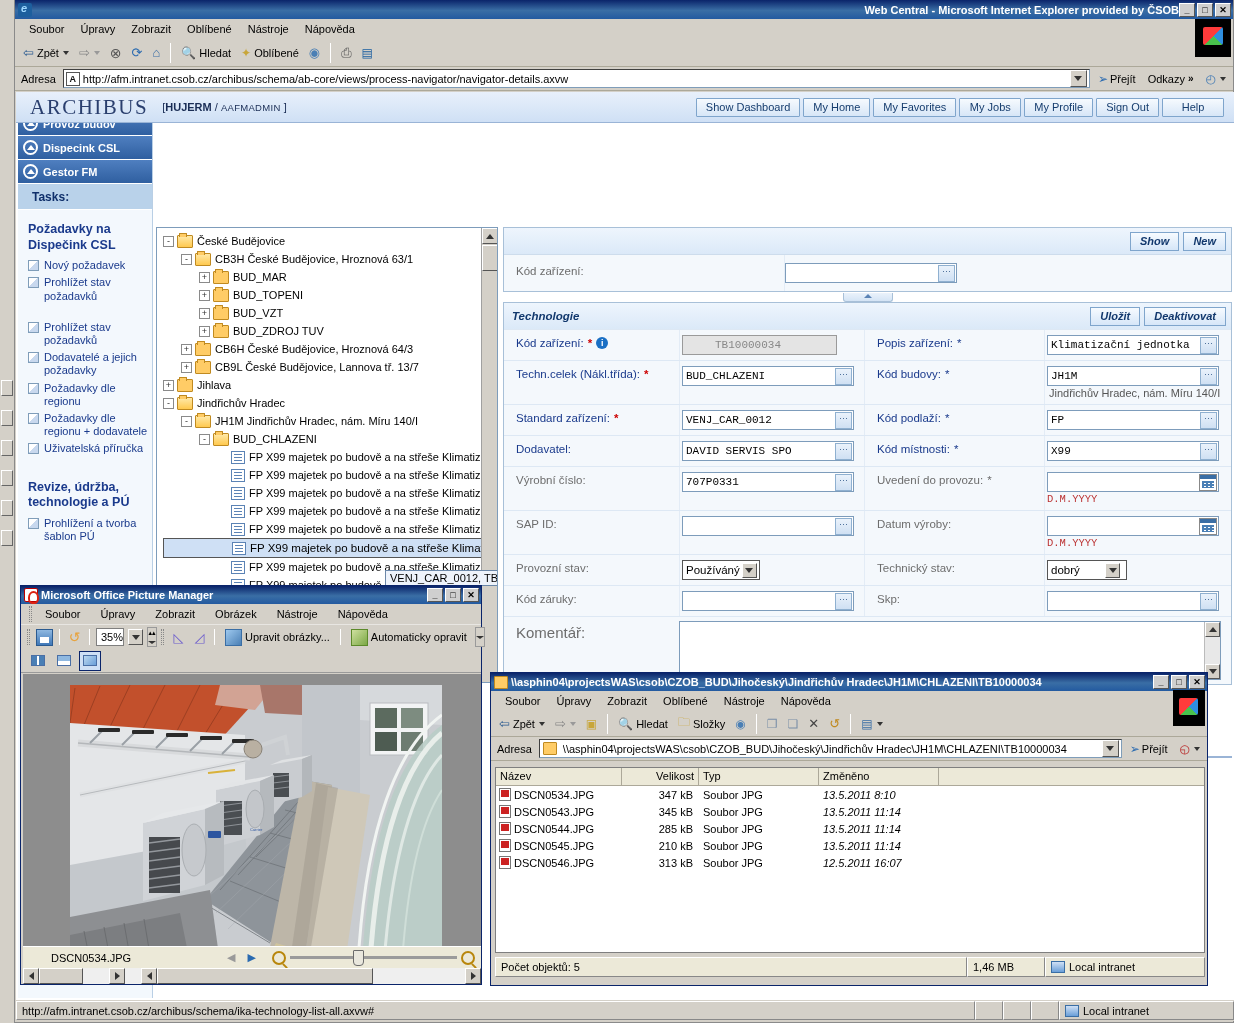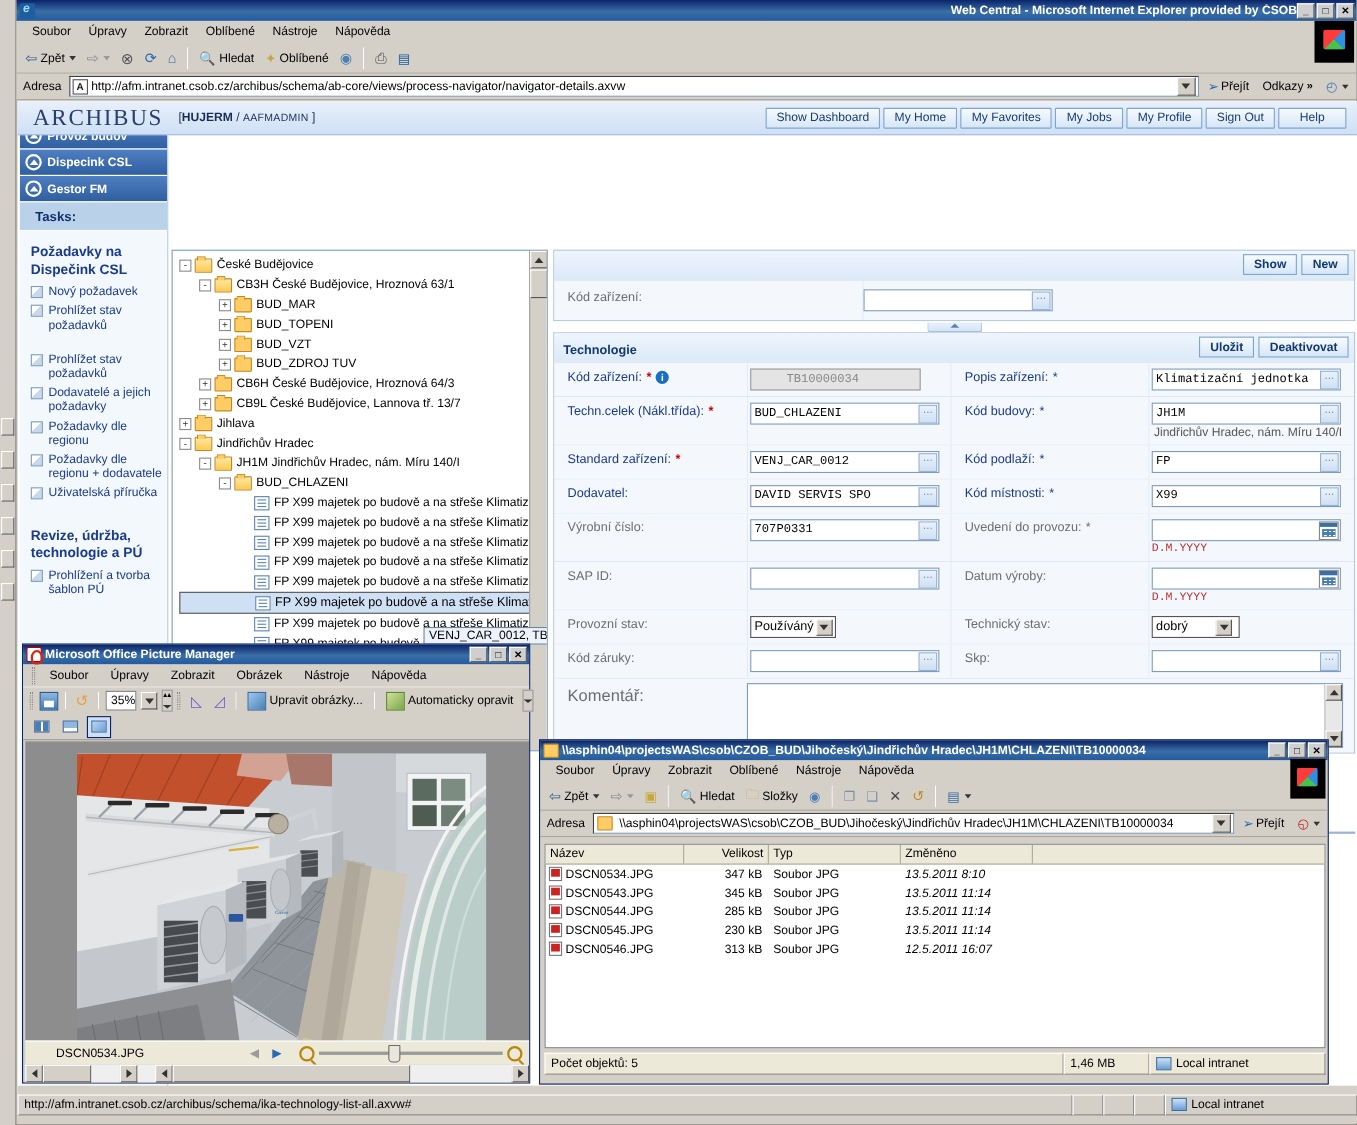--- a/index.html
+++ b/index.html
@@ -145,21 +145,21 @@
   .tri-up { width:0;height:0;border-left:4px solid transparent;border-right:4px solid transparent;border-bottom:5px solid #333;}
   .tri-dn { width:0;height:0;border-left:4px solid transparent;border-right:4px solid transparent;border-top:5px solid #333;}
   .tri-lf { width:0;height:0;border-top:4px solid transparent;border-bottom:4px solid transparent;border-right:5px solid #333;}
   .tri-rt { width:0;height:0;border-top:4px solid transparent;border-bottom:4px solid transparent;border-left:5px solid #333;}
 
   
   .form-area { position: absolute; left: 487px; top: 135px; width: 729px; height: 528px;
                background: #fff; }
   .panel-top { border: 1px solid #a8c0d8; background: #fff; }
   .panel-head { height: 26px; background: linear-gradient(to bottom,#eef5fd,#dbe9f8);
-                display: flex; align-items: flex-end; padding: 4px 5px; }
+                display: flex; align-items: center; padding: 4px 5px; font-style: italic; }
   .panel-title { font-weight: bold; font-size: 11.5px; color: #12386d; padding-left: 3px;}
   .panel-btns { margin-left: auto; display: flex; gap: 4px; }
   .pbtn { height: 19px; padding: 0 9px; background: linear-gradient(to bottom,#f7fbff,#d6e6f8);
           border: 1px solid #7fa5cc; font-size: 11px; font-weight: bold; color: #12386d;
           display:flex;align-items:center;justify-content:center; white-space:nowrap;}
   .filter-row { display: flex; background: #f4f8fc; border-top: 1px solid #cddcec; }
   .filter-lbl { width: 280px; padding: 10px 0 10px 12px; color: #6d6d6d; font-size:11.5px;}
   .filter-val { flex:1; padding: 8px 0 8px 0; border-left: 1px solid #e3ecf6;}
 
   .collapser { height: 10px; background: #fff; position: relative; }
@@ -322,21 +322,21 @@
   .jpgico::after{content:"";position:absolute;left:1px;top:1px;width:8px;height:7px;
                  background:#cc2222;}
   .ex-status{position:absolute;left:4px;top:284px;width:710px;height:20px;display:flex;
              font-size:11px;}
   .st-cell{border:1px solid #fff;border-right-color:#888;border-bottom-color:#888;
            display:flex;align-items:center;padding:0 5px;height:20px;background:#ece9d8;}
   .netico{width:14px;height:12px;background:linear-gradient(to bottom,#cfe0f5,#6a9fd8);
           border:1px solid #3a6ea5;flex:none;margin-right:4px;}
 
   
-  .ie-status{position:absolute;left:1px;bottom:1px;width:1218px;height:34px;
+  .ie-status{position:absolute;left:1px;bottom:1px;width:1218px;height:21px;
              background:#d4d0c8;display:flex;align-items:center;font-size:11px;}
   .ie-status .sc{border:1px solid #fff;border-right-color:#888;border-bottom-color:#888;
              height:19px;display:flex;align-items:center;padding:0 5px;}
 
   
   .outer-left{position:absolute;left:0;top:0;width:14px;height:1023px;background:#d4d0c8;}
   .outer-left .knob{position:absolute;left:1px;width:12px;height:16px;background:#d4d0c8;
              border:1px solid #fff;border-right-color:#666;border-bottom-color:#666;}
 </style>
 </head>
@@ -1240,21 +1240,21 @@
             </div>
             <div class="c-size">285 kB</div>
             <div class="c-type">Soubor JPG</div>
             <div class="c-mod">13.5.2011 11:14</div>
           </div>
           <div class="lrow">
             <div class="c-name">
               <span class="jpgico"></span>
               <span>DSCN0545.JPG</span>
             </div>
-            <div class="c-size">230 kB</div>
+            <div class="c-size">210 kB</div>
             <div class="c-type">Soubor JPG</div>
             <div class="c-mod">13.5.2011 11:14</div>
           </div>
           <div class="lrow">
             <div class="c-name">
               <span class="jpgico"></span>
               <span>DSCN0546.JPG</span>
             </div>
             <div class="c-size">313 kB</div>
             <div class="c-type">Soubor JPG</div>

